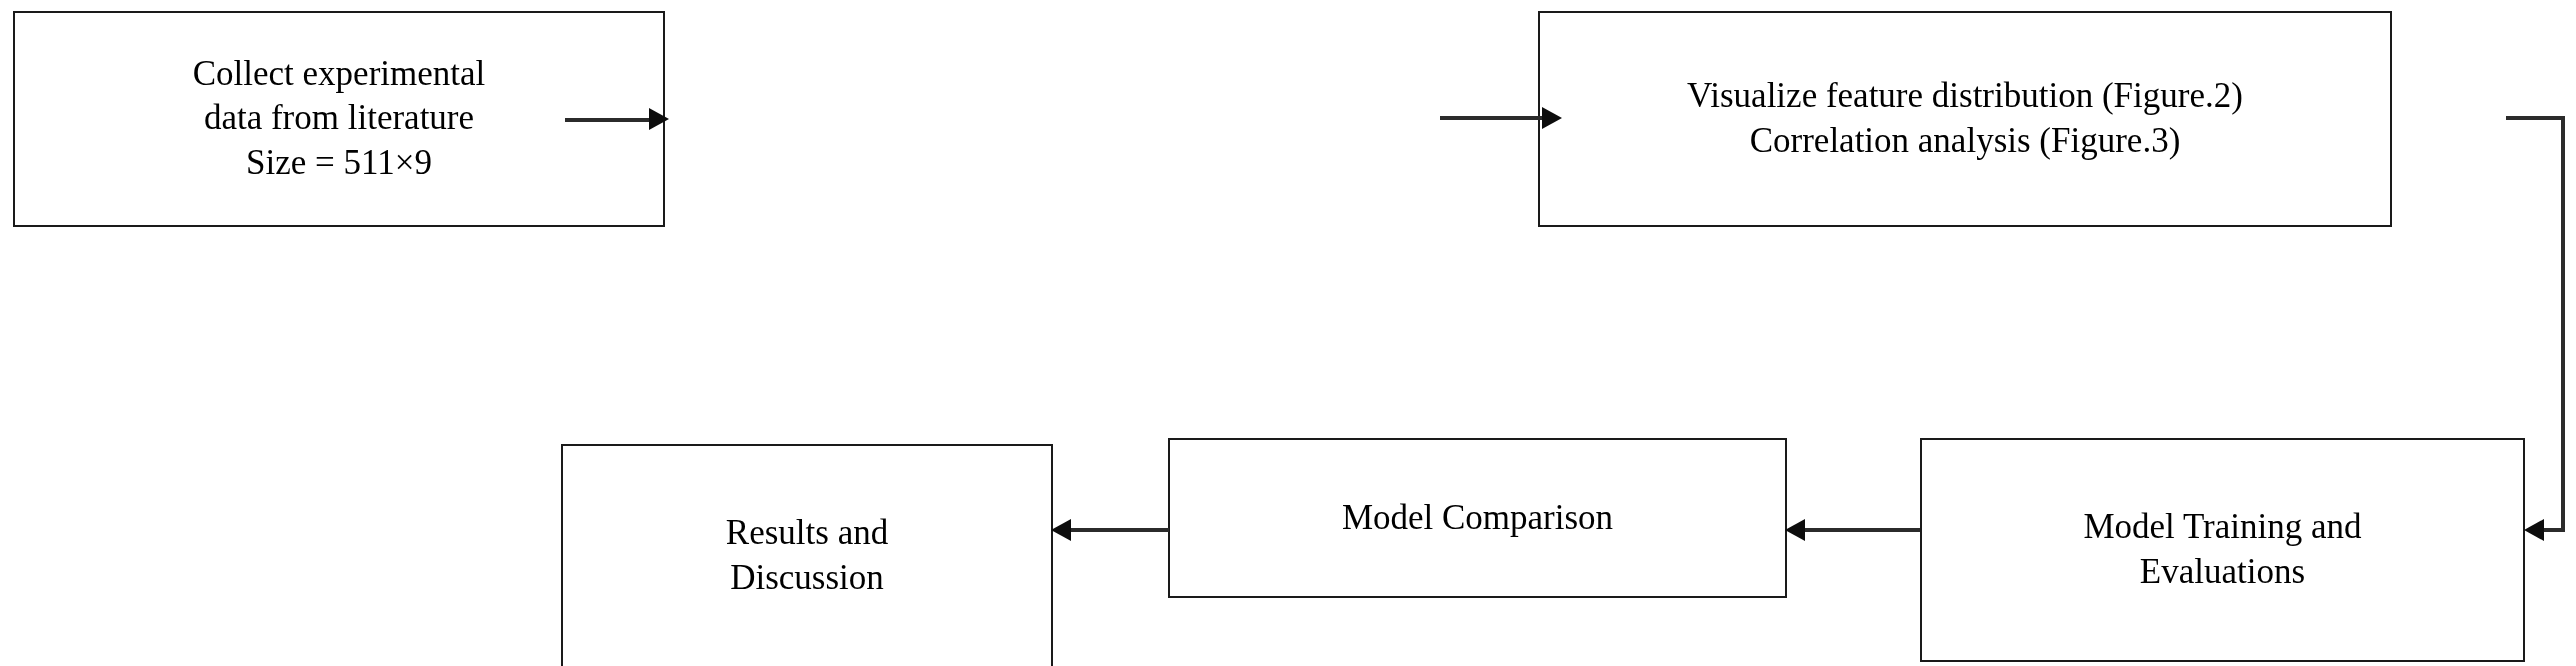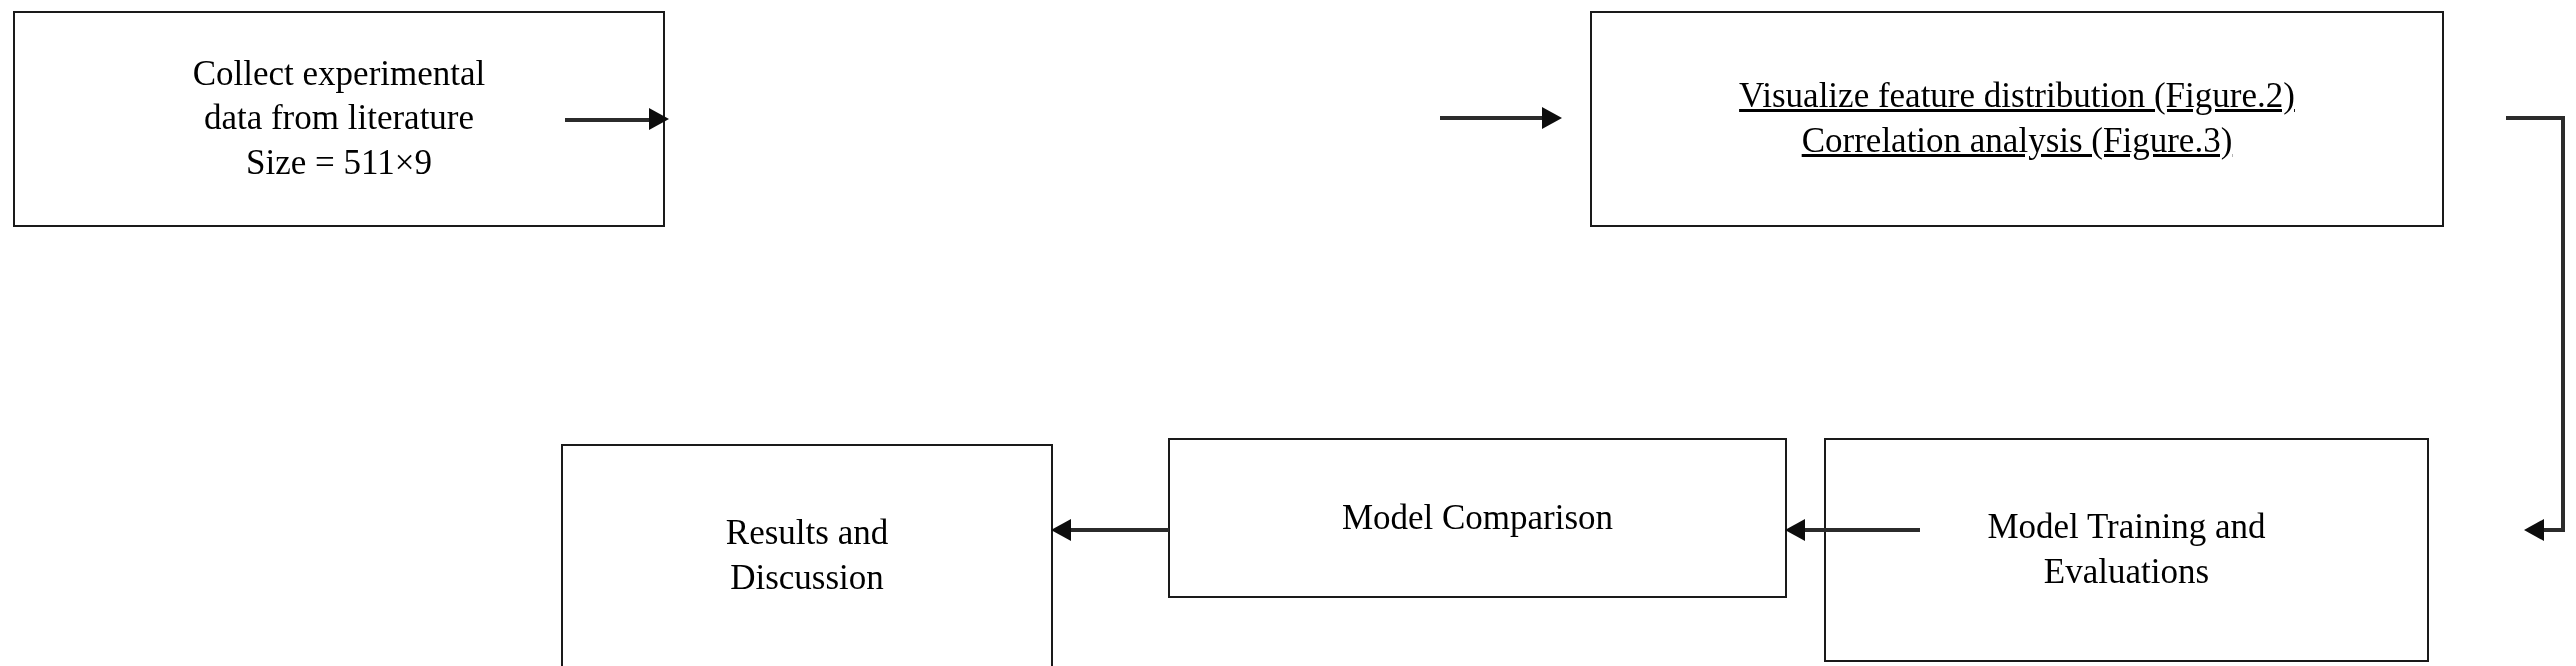--- a/index.html
+++ b/index.html
@@ -62,26 +62,26 @@
 
 <div id="flowchart-canvas">
 
   <div class="node" style="left:13px; top:10.8px; width:652px; height:216px;">
     <span class="node-label">Collect experimental
 data from literature
 Size = 511×9</span>
   </div>
 
 
-  <div class="node" style="left:1590px; top:10.8px; width:854px; height:216px;text-decoration:underline;">
+  <div class="node" style="left:1538px; top:10.8px; width:854px; height:216px;">
     <span class="node-label">Visualize feature distribution (Figure.2)
 Correlation analysis (Figure.3)</span>
   </div>
 
-  <div class="node" style="left:1824px; top:438px; width:605px; height:224px;">
+  <div class="node" style="left:1920px; top:438px; width:605px; height:224px;">
     <span class="node-label">Model Training and
 Evaluations</span>
   </div>
 
   <div class="node" style="left:1168px; top:438px; width:619px; height:160px;">
     <span class="node-label">Model Comparison</span>
   </div>
 
   <div class="node" style="left:561px; top:438px; width:492px; height:224px;margin-top:6px;">
     <span class="node-label">Results and

